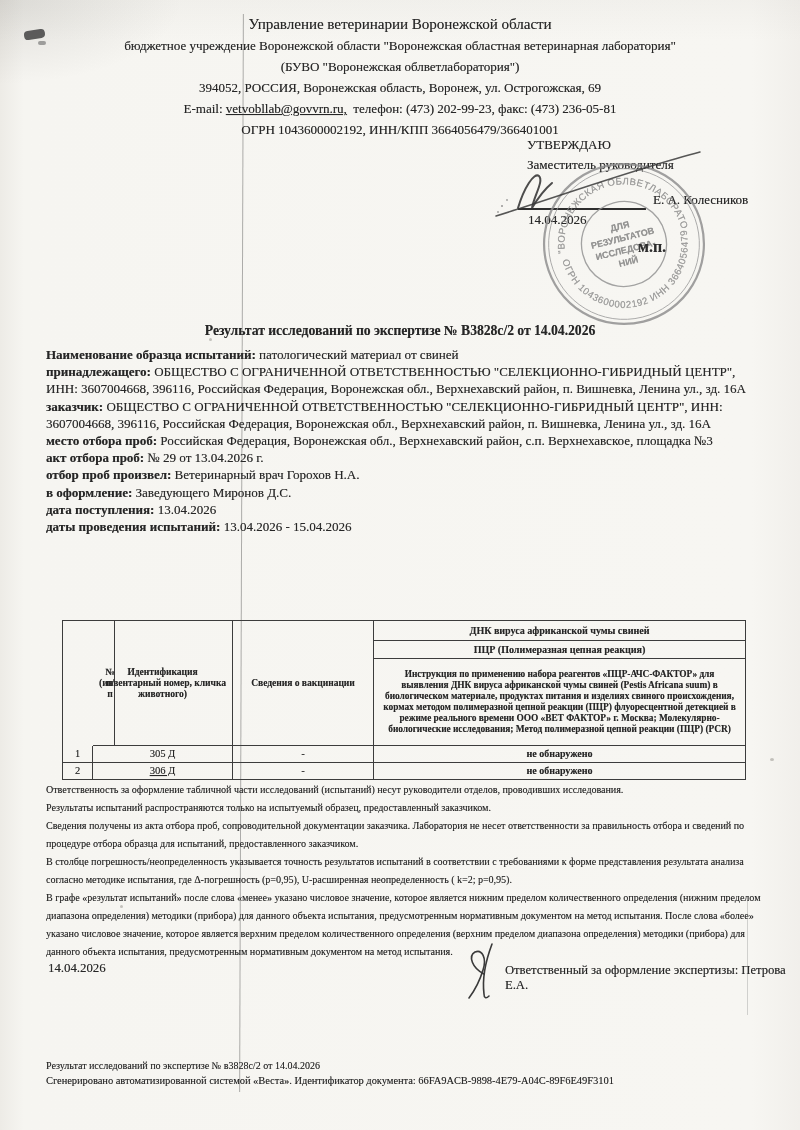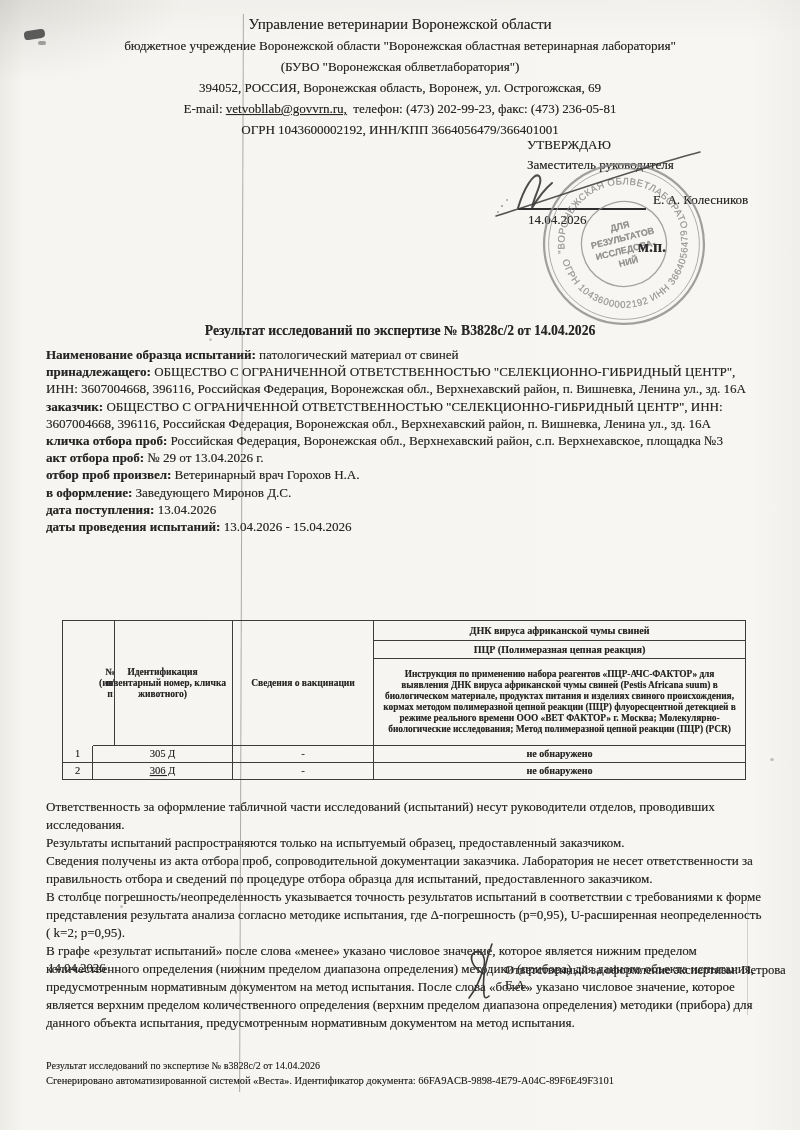--- a/index.html
+++ b/index.html
@@ -43,21 +43,21 @@
   .rtable .cell{border-right:1px solid #3c3c3c;border-bottom:1px solid #3c3c3c;display:flex;align-items:center;justify-content:center;text-align:center;padding:1px 4px;box-sizing:border-box;}
   .rtable .hdr{font-weight:bold;}
   .rtable .span3{grid-row:1/4;}
   .rtable .noR{border-right:none;}
   .rtable .noB{border-bottom:none;}
   .rtable .method{font-size:9.3px;line-height:10.9px;font-weight:bold;padding:2px 8px;}
   .rtable .grp{font-size:10px;font-weight:bold;}
   .rtable .data{font-size:10.5px;line-height:12px;}
   .rtable .res{font-weight:bold;font-size:10px;}
   
-  .notes{position:absolute;left:46px;top:781px;width:717px;font-size:13px;line-height:18px;margin-top:17px;}
+  .notes{position:absolute;left:46px;top:781px;width:717px;font-size:10px;line-height:18px;}
   .notes p{margin:0;}
   
   .signoff-date{position:absolute;left:48px;top:961px;font-size:12.8px;}
   .signoff-text{position:absolute;left:505px;top:963px;font-size:12.6px;}
   
   .footer1{position:absolute;left:46px;top:1060px;font-size:10px;}
   .footer2{position:absolute;left:46px;top:1075px;font-size:10.4px;}
   
   .fold{position:absolute;left:241px;top:14px;width:1px;height:1078px;background:rgba(70,70,70,0.42);transform:rotate(0.2deg);}
   .fold2{position:absolute;left:747px;top:900px;width:1px;height:115px;background:rgba(120,120,120,0.3);}
@@ -110,21 +110,21 @@
     <circle cx="19" cy="52" r="1" fill="#555" opacity="0.5"></circle>
     <circle cx="10" cy="64" r="1" fill="#555" opacity="0.5"></circle>
   </svg>
 
   <div class="title">Результат исследований по экспертизе № В3828с/2 от 14.04.2026</div>
 
   <div class="details">
     <div><span class="lbl">Наименование образца испытаний:</span> <span>патологический материал от свиней</span></div>
     <div><span class="lbl">принадлежащего:</span> <span>ОБЩЕСТВО С ОГРАНИЧЕННОЙ ОТВЕТСТВЕННОСТЬЮ "СЕЛЕКЦИОННО-ГИБРИДНЫЙ ЦЕНТР", ИНН: 3607004668, 396116, Российская Федерация, Воронежская обл., Верхнехавский район, п. Вишневка, Ленина ул., зд. 16А</span></div>
     <div><span class="lbl">заказчик:</span> <span>ОБЩЕСТВО С ОГРАНИЧЕННОЙ ОТВЕТСТВЕННОСТЬЮ "СЕЛЕКЦИОННО-ГИБРИДНЫЙ ЦЕНТР", ИНН: 3607004668, 396116, Российская Федерация, Воронежская обл., Верхнехавский район, п. Вишневка, Ленина ул., зд. 16А</span></div>
-    <div><span class="lbl">кличка отбора проб:</span> <span>Российская Федерация, Воронежская обл., Верхнехавский район, с.п. Верхнехавское, площадка №3</span></div>
+    <div><span class="lbl">место отбора проб:</span> <span>Российская Федерация, Воронежская обл., Верхнехавский район, с.п. Верхнехавское, площадка №3</span></div>
     <div><span class="lbl">акт отбора проб:</span> <span>№ 29 от 13.04.2026 г.</span></div>
     <div><span class="lbl">отбор проб произвел:</span> <span>Ветеринарный врач Горохов Н.А.</span></div>
     <div><span class="lbl">в оформление:</span> <span>Заведующего Миронов Д.С.</span></div>
     <div><span class="lbl">дата поступления:</span> <span>13.04.2026</span></div>
     <div><span class="lbl">даты проведения испытаний:</span> <span>13.04.2026 - 15.04.2026</span></div>
   </div>
 
   <div class="rtable">
     <div class="cell hdr span3" style="grid-column:1;margin-left:43px;">№ п/п</div>
     <div class="cell hdr span3" style="grid-column:2;">Идентификация (инвентарный номер, кличка животного)</div>

